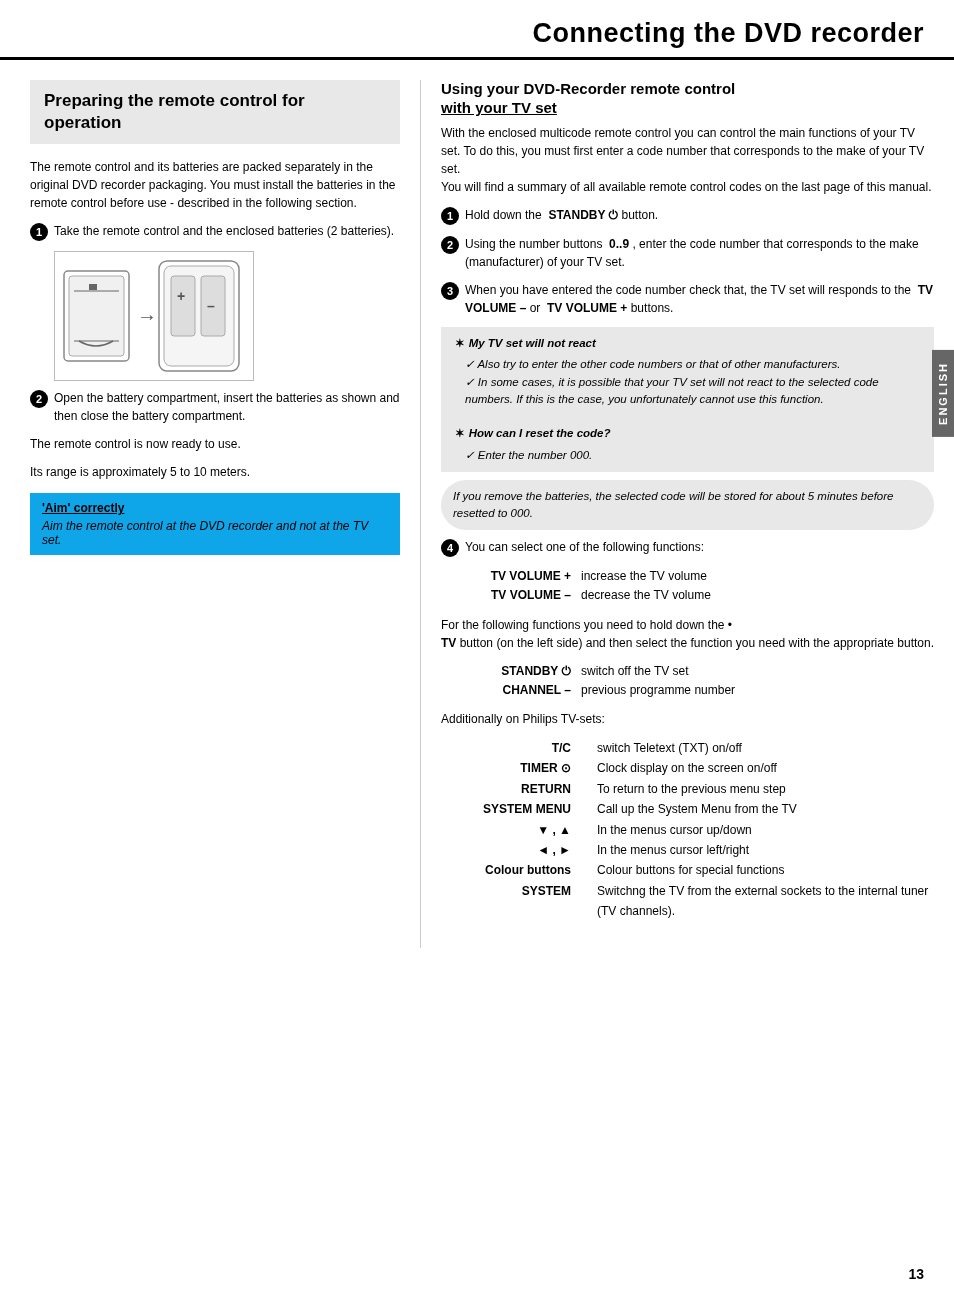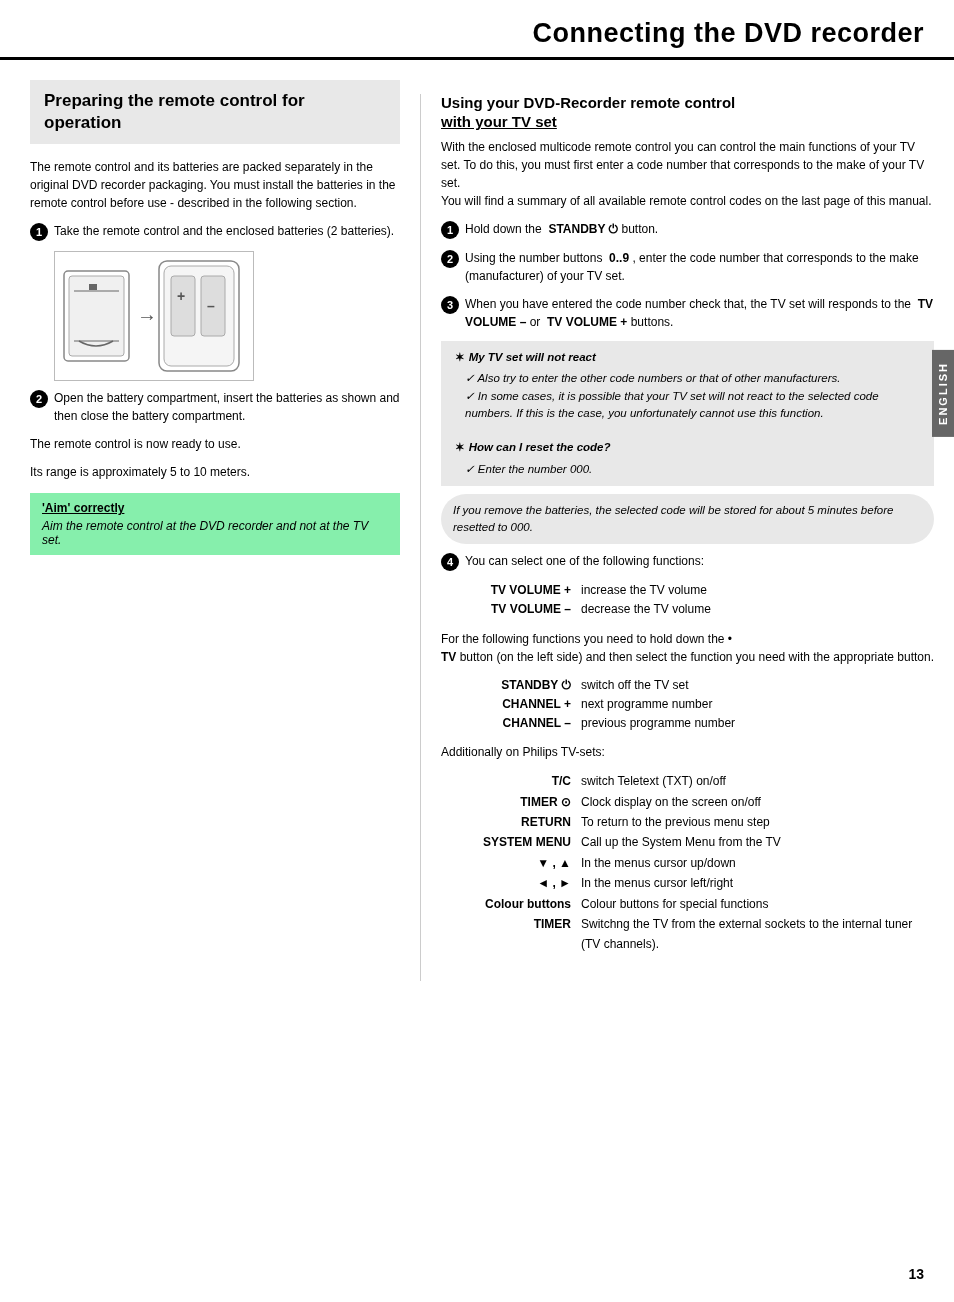--- a/index.html
+++ b/index.html
@@ -32,21 +32,20 @@
     }
     .left-column {
       width: 420px;
       padding: 0 20px 20px 30px;
       flex-shrink: 0;
     }
     .right-column {
       flex: 1;
       padding: 0 20px 20px 20px;
       border-left: 1px solid #ccc;
-      margin-top: 14px;
     }
     .section-box {
       background: #e8e8e8;
       padding: 10px 14px;
       margin-bottom: 14px;
     }
     .section-box h2 {
       font-size: 17px;
       font-weight: bold;
       line-height: 1.3;
@@ -91,21 +90,21 @@
       justify-content: center;
       background: #fff;
       position: relative;
       overflow: hidden;
     }
     .battery-svg {
       width: 190px;
       height: 120px;
     }
     .aim-box {
-      background: #86efac;
+      background: #0ea5e9;
       padding: 8px 12px;
       margin-top: 12px;
       font-size: 12px;
     }
     .aim-box .aim-title {
       font-weight: bold;
       text-decoration: underline;
       margin-bottom: 4px;
     }
     .aim-box .aim-text {
@@ -195,21 +194,21 @@
     .star {
       font-weight: bold;
     }
     .philips-table {
       margin: 6px 0 6px 0;
       font-size: 12px;
       line-height: 1.7;
     }
     .philips-row {
       display: flex;
-      gap: 10px;
+      gap: 26px;
     }
     .philips-key {
       font-weight: bold;
       min-width: 130px;
       text-align: right;
     }
     .philips-desc {
       flex: 1;
     }
   </style>
@@ -332,24 +331,20 @@
     </div>
 
     <p class="body-text" style="margin-top:10px;">For the following functions you need to hold down the  •<br><strong>TV</strong> button (on the left side) and then select the function you need with the appropriate button.</p>
 
     <div class="functions-table">
       <div class="func-row">
         <span class="func-key"><strong>STANDBY ⏻</strong></span>
         <span class="func-desc">switch off the TV set</span>
       </div>
       <div class="func-row">
-        <span class="func-key"><strong>CHANNEL +</strong></span>
-        <span class="func-desc">next programme number</span>
-      </div>
-      <div class="func-row">
         <span class="func-key"><strong>CHANNEL –</strong></span>
         <span class="func-desc">previous programme number</span>
       </div>
     </div>
 
     <p class="body-text" style="margin-top:10px;">Additionally on Philips TV-sets:</p>
 
     <div class="philips-table">
       <div class="philips-row">
         <span class="philips-key"><strong>T/C</strong></span>
@@ -373,21 +368,21 @@
       </div>
       <div class="philips-row">
         <span class="philips-key"><strong>◄ , ►</strong></span>
         <span class="philips-desc">In the menus cursor left/right</span>
       </div>
       <div class="philips-row">
         <span class="philips-key"><strong>Colour buttons</strong></span>
         <span class="philips-desc">Colour buttons for special functions</span>
       </div>
       <div class="philips-row">
-        <span class="philips-key"><strong>TIMER</strong></span>
+        <span class="philips-key"><strong>SYSTEM</strong></span>
         <span class="philips-desc">Switchng the TV from the external sockets to the internal tuner (TV channels).</span>
       </div>
     </div>
 
   </div>
 
 </div>
 
 <div class="english-tab">ENGLISH</div>
 

